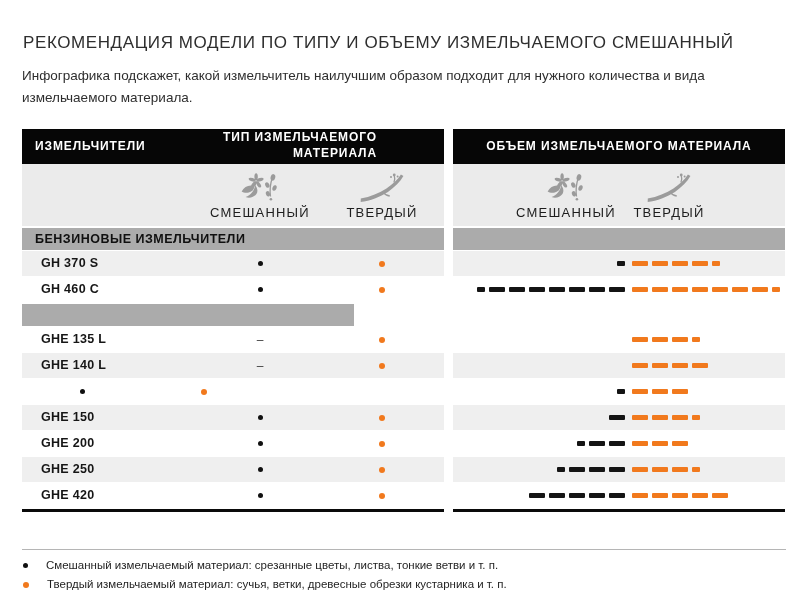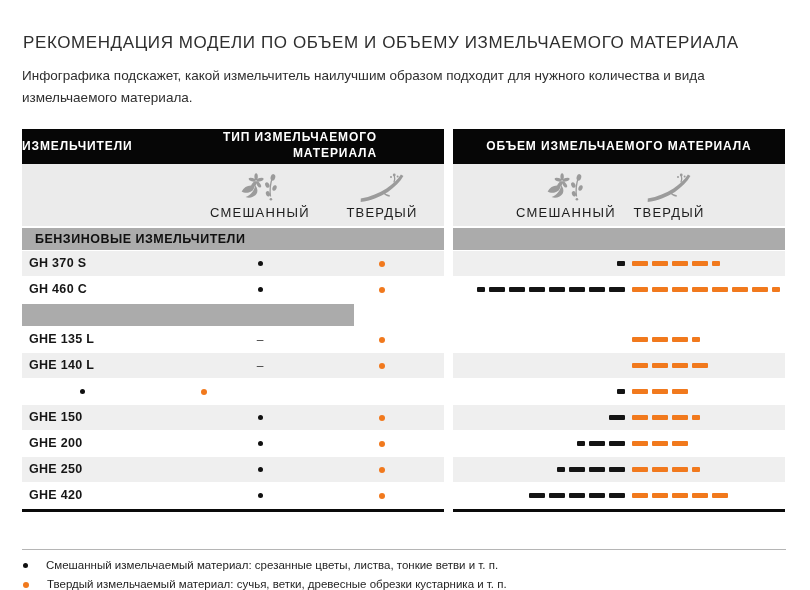--- a/index.html
+++ b/index.html
@@ -19,21 +19,21 @@
   .tbl{margin-top:19px;}
   .row{display:flex;gap:9px;}
   .lblock{width:422px;position:relative;box-sizing:border-box;}
   .rblock{width:332px;position:relative;box-sizing:border-box;}
 
   
   .hdr .lblock,.hdr .rblock{
     background:#060606;color:#fff;height:35px;display:flex;align-items:center;
     font-weight:700;font-size:12px;letter-spacing:.9px;
   }
-  .hdr .lblock{}
+  .hdr .lblock{padding-left:13px;}
   .type-hdr{
     position:absolute;left:255px;top:50%;transform:translate(-50%,-50%);
     width:200px;text-align:right;line-height:1.3;
   }
   .hdr .rblock{justify-content:center;text-align:center;}
 
   
   .icons .lblock,.icons .rblock{background:var(--icons-bg);height:62px;}
   .icon-stack{
     position:absolute;bottom:6px;transform:translateX(-50%);
@@ -44,21 +44,21 @@
 
   
   .section-row{margin-top:2px;margin-bottom:1px;}
   .section-row .lblock,.section-row .rblock{background:var(--section-bg);height:22px;display:flex;align-items:center;}
   .sec-label{font-size:12.5px;font-weight:700;color:#101010;letter-spacing:.5px;padding-left:13px;}
 
   
   .model-row{margin-bottom:1px;}
   .model-row .lblock,.model-row .rblock{background:#fff;height:25px;display:flex;align-items:center;}
   .model-row.shaded .lblock,.model-row.shaded .rblock{background:var(--row-alt);}
-  .model-cell{width:178px;padding-left:7px;box-sizing:border-box;font-size:12.5px;font-weight:700;color:#161616;letter-spacing:.3px;white-space:nowrap;}
+  .model-cell{width:178px;padding-left:19px;box-sizing:border-box;font-size:12.5px;font-weight:700;color:#161616;letter-spacing:.3px;white-space:nowrap;}
   .model-cell .hl{background:var(--hl);padding:1px 3px 2px 2px;}
   .type-cell{text-align:center;}
   .type-cell.mixed{width:120px;}
   .type-cell.hard{width:124px;}
   .marker-dot{display:inline-block;width:5px;height:5px;border-radius:50%;background:#101010;vertical-align:middle;}
   .type-cell.hard .marker-dot{background:var(--orange);width:6px;height:6px;}
   .marker-dash{font-size:12px;color:#3d3d3d;line-height:1;}
 
   .vol-mixed{width:172px;display:flex;justify-content:flex-end;align-items:center;gap:4px;}
   .vol-hard{margin-left:7px;display:flex;align-items:center;gap:4px;flex:1;}
@@ -105,21 +105,21 @@
       <circle cx="33.8" cy="2" r="1.4"></circle>
       <circle cx="37.2" cy="3.6" r="1"></circle>
       <circle cx="30.6" cy="3.9" r="1"></circle>
       <path d="M22.5 18.8 C24 21 26.3 22.5 29.3 23" stroke="#9b9b9b" stroke-width="1.3" fill="none"></path>
     </g>
   </defs>
 </svg>
 
 <div class="page" style="--orange: #f1791d; --bar-black: #141414; --hl: #a9c3d6; --section-bg: #ababab; --row-alt: #efefef; --icons-bg: #ebebeb;">
   <div class="inner">
-    <h1 class="title">РЕКОМЕНДАЦИЯ МОДЕЛИ ПО ОБЪЕМ И ОБЪЕМУ ИЗМЕЛЬЧАЕМОГО МАТЕРИАЛА</h1>
+    <h1 class="title">РЕКОМЕНДАЦИЯ МОДЕЛИ ПО ТИПУ И ОБЪЕМУ ИЗМЕЛЬЧАЕМОГО СМЕШАННЫЙ</h1>
     <p class="subtitle">Инфографика подскажет, какой измельчитель наилучшим образом подходит для нужного количества и вида измельчаемого материала.</p>
 
     <div class="tbl">
 
       <div class="row hdr">
         <div class="lblock">
           <span>ИЗМЕЛЬЧИТЕЛИ</span>
           <span class="type-hdr">ТИП ИЗМЕЛЬЧАЕМОГО МАТЕРИАЛА</span>
         </div>
         <div class="rblock">

